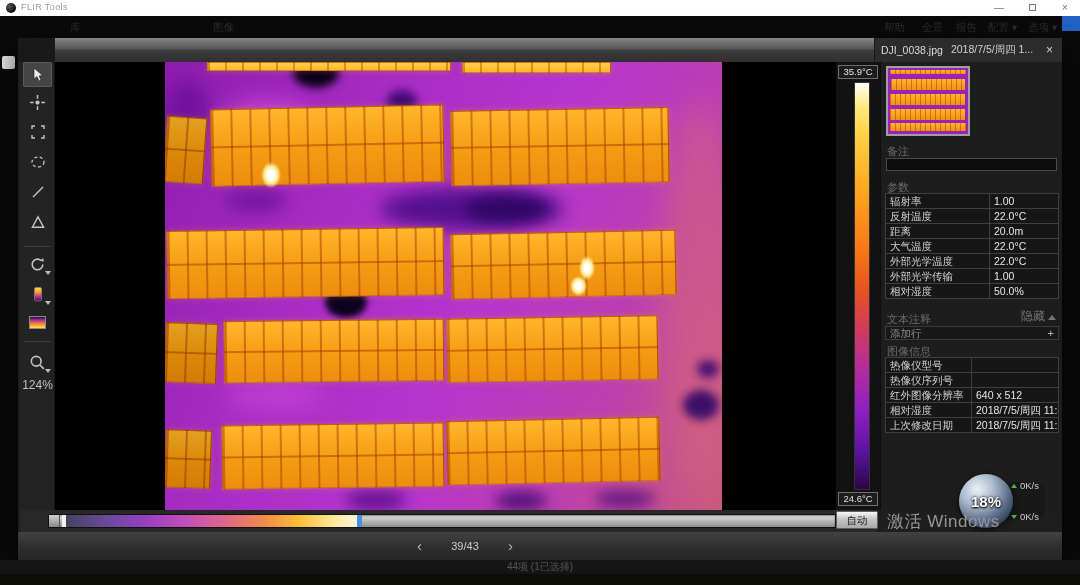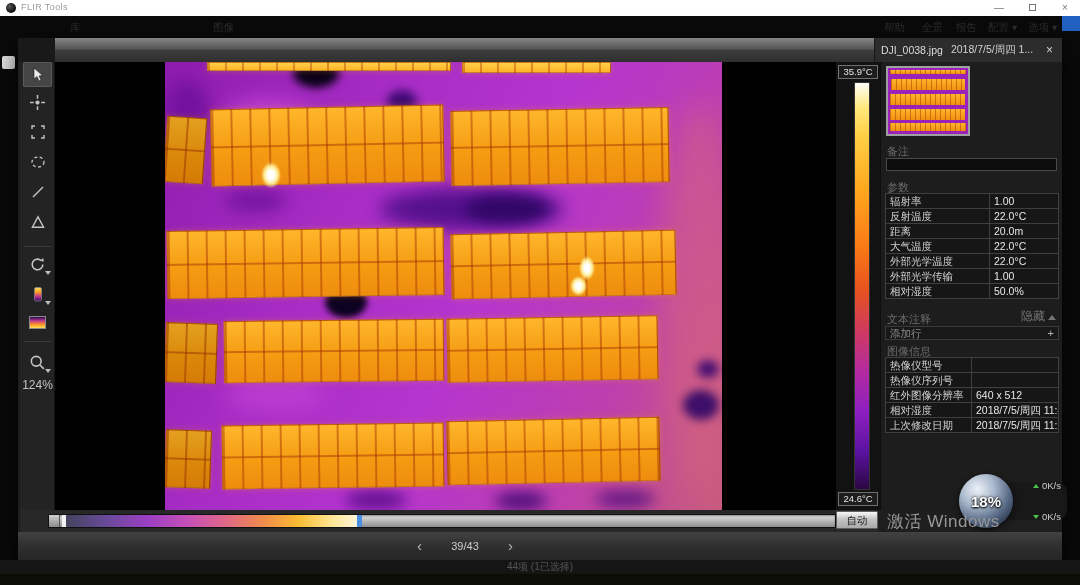--- a/index.html
+++ b/index.html
@@ -85,21 +85,21 @@
   .plabel { width:104px; }
   .pvalue { flex:1; color:#e6e6e6; }
   .ptable.info .plabel { width:86px; }
   .hide-link { position:absolute; right:6px; top:246px; font-size:12px; color:#757575; }
   .hide-link .up { display:inline-block; width:0; height:0; border-left:4px solid transparent; border-right:4px solid transparent; border-bottom:5px solid #757575; margin-left:3px; }
   .addrow { position:absolute; left:4px; top:264px; width:174px; height:14px; background:#181818; border:1px solid #3a3a3a;
             font-size:10.5px; color:#8a8a8a; line-height:12px; padding:0 4px; }
   .addrow .plus { position:absolute; right:4px; top:0; color:#b2b2b2; font-size:11px; }
 
   
-  .pill { position:absolute; left:122px; top:420px; width:64px; height:38px; background:rgba(24,24,24,.95);
+  .pill { position:absolute; left:100px; top:420px; width:64px; height:38px; background:rgba(24,24,24,.95);
           border-radius:10px; display:flex; flex-direction:column; justify-content:center; gap:20px; padding-right:6px; }
   .pill .line { display:flex; align-items:center; justify-content:flex-end; gap:3px; font-size:9.5px; color:#cfcfcf; }
   .tri-up { width:0; height:0; border-left:3px solid transparent; border-right:3px solid transparent; border-bottom:4px solid #4ac24a; }
   .tri-dn { width:0; height:0; border-left:3px solid transparent; border-right:3px solid transparent; border-top:4px solid #4ac24a; }
   .ball { position:absolute; left:78px; top:412px; width:54px; height:54px; border-radius:50%;
           background:radial-gradient(circle at 34% 28%, #eef2f8, #a9b8cc 32%, #51637f 64%, #131b2b 96%);
           box-shadow:0 2px 6px rgba(0,0,0,.7); display:flex; align-items:center; justify-content:center; }
   .ball span { font-size:15px; font-weight:bold; color:#fff; text-shadow:0 1px 2px #000, 0 0 3px #000; }
   .wm1 { position:absolute; left:6px; top:448px; font-size:17px; color:#979797; letter-spacing:.5px; }
   .wm2 { position:absolute; left:6px; top:473px; font-size:11px; color:#878787; white-space:nowrap; }

